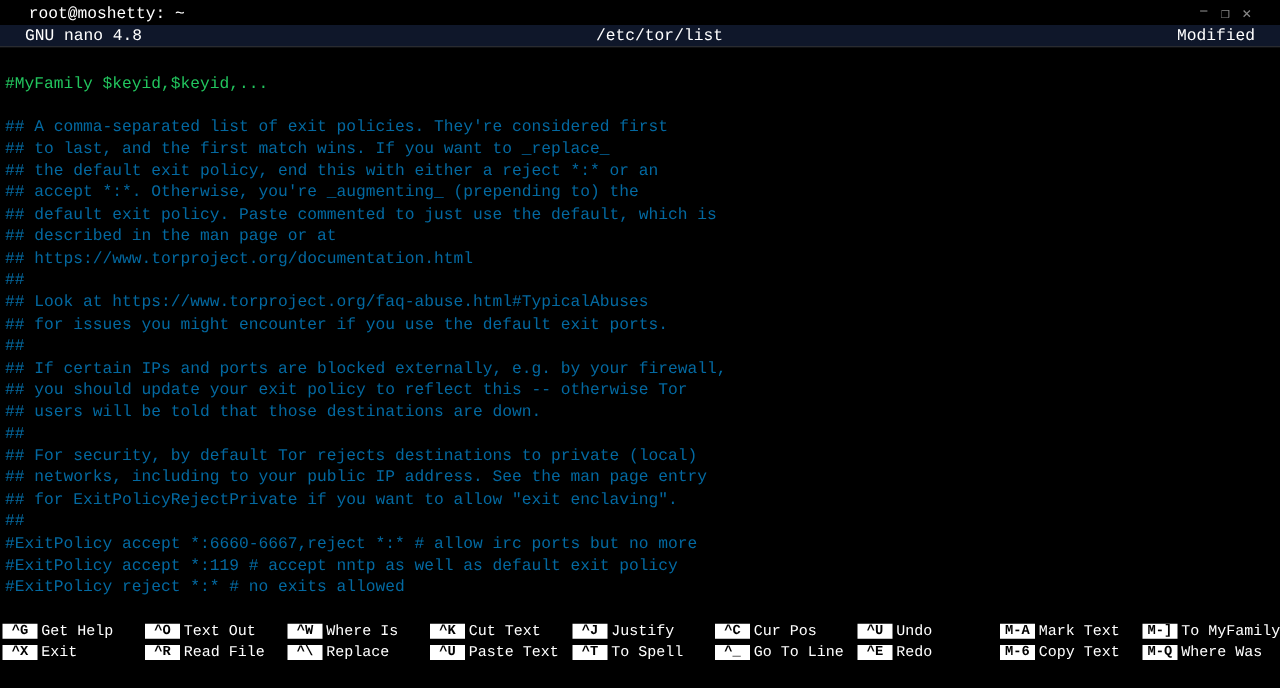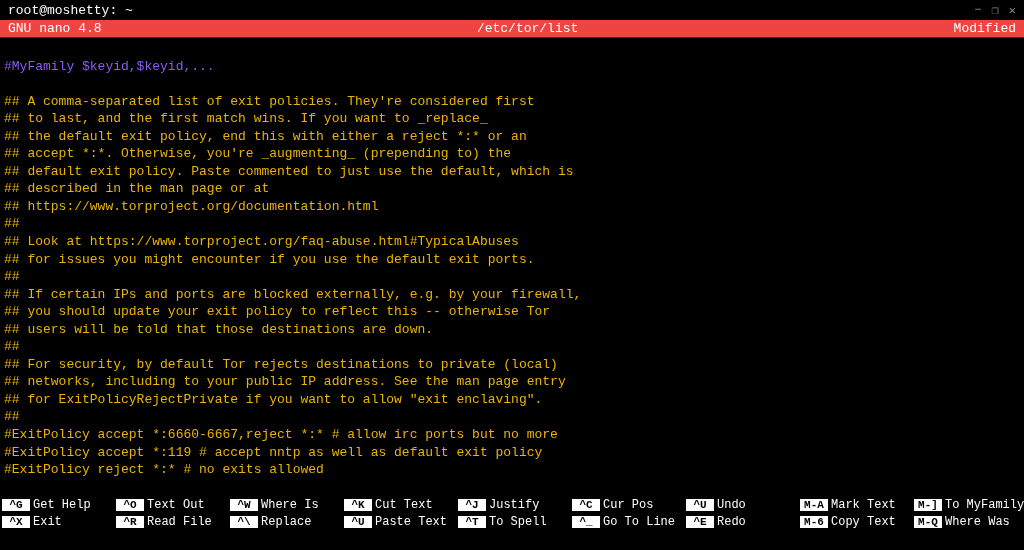--- a/index.html
+++ b/index.html
@@ -12,46 +12,46 @@
       width: 1024px;
       height: 550px;
       background: #000;
       font-family: 'Courier New', Courier, monospace;
       font-size: 13px;
       color: #fff;
       overflow: hidden;
     }
 
     #nano-header {
-      background: #ef4444;
+      background: #0f172a;
       display: flex;
       justify-content: space-between;
-      padding: 1px 8px;
+      padding: 1px 20px;
       height: 18px;
       border-bottom: 1px solid #333;
     }
 
     #editor-area {
       background: #000;
       color: #fff;
       padding: 2px 4px;
       height: calc(550px - 20px - 18px - 56px);
       overflow: hidden;
       font-size: 13px;
       line-height: 1.35;
       white-space: pre;
     }
 
     .line-green {
-      color: #8b5cf6;
+      color: #22c55e;
       margin-top: 37px;
     }
 
     .line-white {
-      color: #eab308;
+      color: #0369a1;
     }
 
     #shortcuts-bar {
       background: #000;
       color: #fff;
       height: 38px;
       display: flex;
       flex-direction: column;
       justify-content: space-around;
       padding: 2px 2px;
@@ -87,21 +87,21 @@
     .shortcut-label {
       color: #fff;
       font-size: 12px;
       white-space: nowrap;
     }
 
     .title-bar-outer {
       background: #000;
       display: flex;
       justify-content: space-between;
-      padding: 2px 8px;
+      padding: 2px 23px;
       height: 20px;
       align-items: center;
     }
 
     .window-controls {
       display: flex;
       gap: 10px;
     }
 
     .win-btn {

